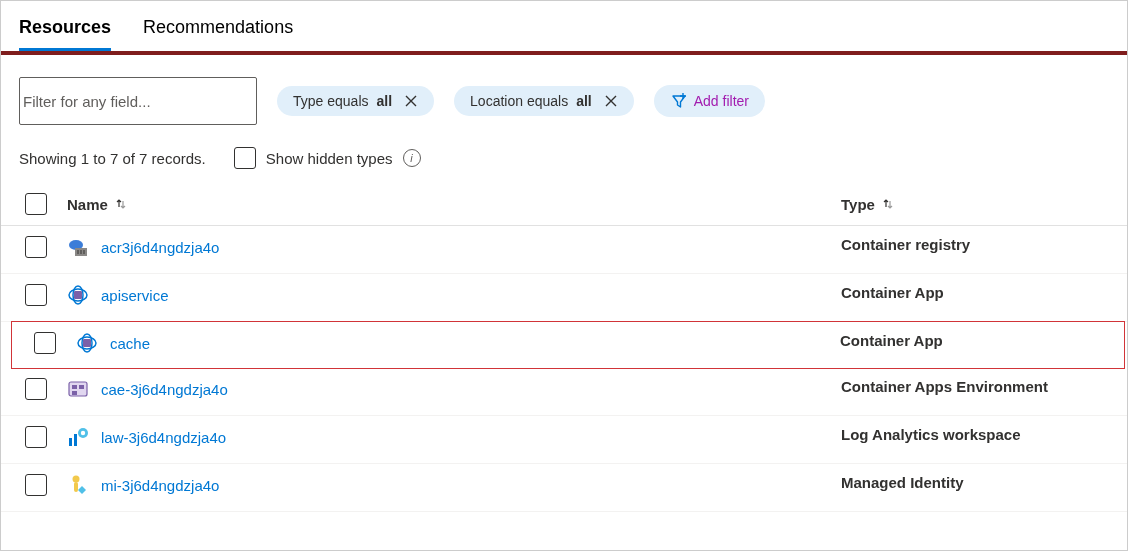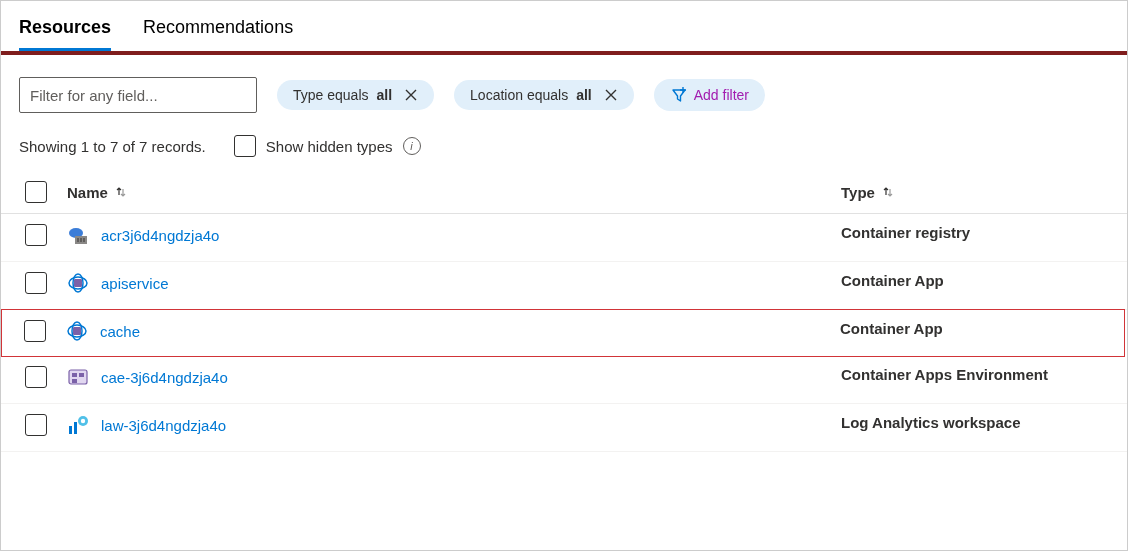--- a/index.html
+++ b/index.html
@@ -32,24 +32,24 @@
       color: #000;
     }
     .filter-row {
       display: flex;
       align-items: center;
       gap: 20px;
       padding: 22px 18px 0 18px;
     }
     .filter-input {
       width: 238px;
-      height: 36px;
+      height: 48px;
       border: 1px solid #605e5c;
       border-radius: 2px;
-      padding: 0 10px;
+      padding: 0 3px;
       font-size: 15px;
       color: #323130;
       font-family: inherit;
     }
     .filter-input::placeholder { color: #605e5c; }
     .pill {
       display: inline-flex;
       align-items: center;
       gap: 6px;
       background: #e1effa;
@@ -124,21 +124,21 @@
     .sort-icon { color: #666; font-size: 12px; display:inline-flex; align-items:center; }
     .row {
       display: flex;
       align-items: flex-start;
       padding: 10px 18px 10px 24px;
       border-bottom: 1px solid #f3f2f1;
       min-height: 48px;
     }
     .row.highlighted {
       border: 1px solid #d13438;
-      margin: -1px 2px -1px 0;
+      margin: -1px 2px -1px 10px;
       padding-left: 22px;
       padding-right: 16px;
     }
     .resource-link {
       color: #0078d4;
       cursor: pointer;
       font-size: 15px;
     }
     .name-cell {
       display: flex;
@@ -307,14 +307,30 @@
     <rect x="2" y="12" width="3" height="8" fill="#0078d4"></rect>
     <rect x="7" y="8" width="3" height="12" fill="#0078d4"></rect>
     <circle cx="16" cy="7" r="5" fill="#50c0e8"></circle>
     <circle cx="16" cy="7" r="2.2" fill="#fff"></circle>
   </svg>
           </span>
       <span class="resource-link">law-3j6d4ngdzja4o</span>
     </div>
     <div class="type-cell col-type">Log Analytics workspace</div>
   </div>
+      <div class="row">
+    <div class="col-check">
+          <span class="checkbox"></span>
+        </div>
+    <div class="name-cell col-name">
+      <span class="res-icon">
+            <svg width="22" height="22" viewBox="0 0 22 22">
+    <circle cx="9" cy="5" r="3.5" fill="#f2c94c"></circle>
+    <rect x="7" y="8" width="4" height="10" rx="2" fill="#f2c94c"></rect>
+    <polygon points="15,12 19,16 15,20 11,16" fill="#50c0e8"></polygon>
+  </svg>
+          </span>
+      <span class="resource-link">mi-3j6d4ngdzja4o</span>
+    </div>
+    <div class="type-cell col-type">Managed Identity</div>
+  </div>
     </div>
 </div>
 
 </body></html>

